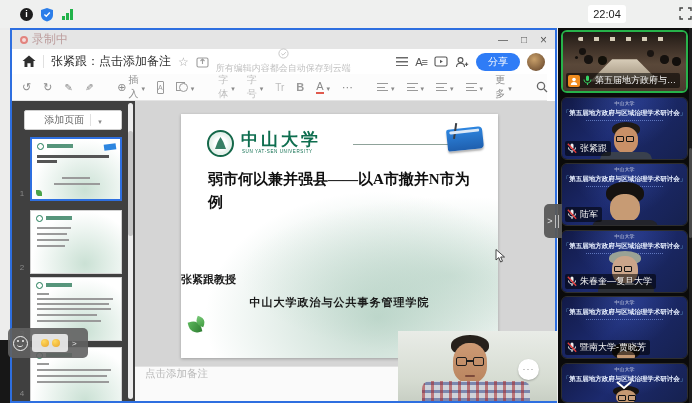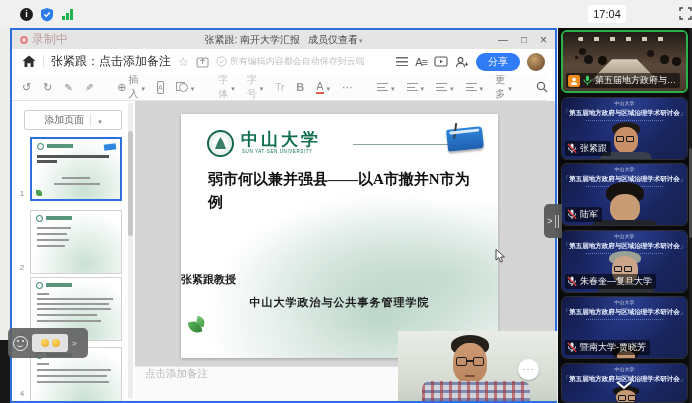--- a/index.html
+++ b/index.html
@@ -28,21 +28,21 @@
   .reclbl{font-size:12px;color:#bc9d9d;}
   .wtitle{margin:0 auto;font-size:10px;color:#4a4a4a;display:flex;gap:8px;align-items:center;}
   .wctl{position:absolute;right:8px;top:0;height:19px;display:flex;gap:13px;align-items:center;font-size:10px;color:#555;}
   .wctl span{cursor:default;}
   
   #docbar{left:0;top:19px;right:0;height:25px;background:#fff;display:flex;align-items:center;padding:0 10px;box-sizing:border-box;gap:7px;}
   .vdiv{width:1px;height:13px;background:#e0e0e0;}
   .doctitle{font-size:12px;color:#2f2f2f;}
   .g-star{font-size:12px;color:#a9a9a9;line-height:1;}
   .g-star::after{content:"☆";}
-  .autosave{font-size:9px;color:#c2c2c2;display:flex;align-items:center;gap:3px;}
+  .autosave{font-size:9px;color:#c2c2c2;display:flex;align-items:center;gap:3px;flex-direction:column;}
   .spacer{flex:1;}
   .a-eq{font-size:11px;color:#555;}
   .a-eq::after{content:"A\2261";letter-spacing:-1px;}
   .g-lines{width:12px;height:9px;background:
     linear-gradient(#6a6a6a,#6a6a6a) 0 0/12px 1.5px no-repeat,
     linear-gradient(#6a6a6a,#6a6a6a) 0 4px/12px 1.5px no-repeat,
     linear-gradient(#6a6a6a,#6a6a6a) 0 8px/12px 1.5px no-repeat;}
   .sharebtn{background:#2f7cf6;color:#fff;font-size:10px;border:none;border-radius:9px;height:18px;padding:0 12px;line-height:18px;}
   .avatar{width:18px;height:18px;border-radius:50%;background:radial-gradient(circle at 40% 35%,#c9a06a,#7d5b3a 70%,#4c3a26);}
   
@@ -62,21 +62,21 @@
   .g-A{color:#8b8b8b;border-bottom:2px solid #e05a4e;line-height:1;padding-bottom:0;}
   .g-dots::after{content:"⋯";}
   .g-Tr::after{content:"Tr";font-size:10px;}
   .mini-lines{width:11px;height:8px;background:
     linear-gradient(#9a9a9a,#9a9a9a) 0 0/11px 1px no-repeat,
     linear-gradient(#9a9a9a,#9a9a9a) 0 3.5px/8px 1px no-repeat,
     linear-gradient(#9a9a9a,#9a9a9a) 0 7px/11px 1px no-repeat;}
   .g-up::after{content:"^";font-size:10px;color:#777;}
   
   #content{left:0;top:71px;right:0;bottom:0;background:#d5d5d5;overflow:hidden;}
-  #thumbpanel{left:0;top:0;width:123px;bottom:0;background:#ffffff;border-right:1px solid #dcdcdc;}
+  #thumbpanel{left:0;top:0;width:123px;bottom:0;background:#404040;border-right:1px solid #dcdcdc;}
   .addpage{left:12px;top:9px;width:98px;height:20px;background:#fff;border:1px solid #cfcfcf;border-radius:2px;display:flex;align-items:center;justify-content:center;gap:6px;font-size:10px;color:#666;box-sizing:border-box;}
   .thumb{left:18px;width:92px;height:64px;background:#fff;border:1px solid #d2d2d2;box-sizing:border-box;overflow:hidden;}
   .thumb.sel{border:2px solid #2e6fe0;}
   .tnum{left:5px;width:10px;font-size:8px;color:#8a8a8a;text-align:center;}
   .mini-logo{position:absolute;left:5px;top:4px;width:7px;height:7px;border:1.5px solid #1e7a55;border-radius:50%;box-sizing:border-box;}
   .mini-logo::after{content:"";position:absolute;left:9px;top:0;width:26px;height:4px;background:#2c7a5a;opacity:.8;}
   .mini-line{position:absolute;height:2.5px;background:#555;}
   .mini-gline{position:absolute;height:2px;background:#9a9a9a;}
   .mini-bg{position:absolute;inset:0;background:radial-gradient(ellipse at 60% 85%,rgba(150,195,170,.5),rgba(150,195,170,0) 70%);}
   .mini-book{position:absolute;right:4px;top:5px;width:12px;height:6px;background:#2e86e0;transform:rotate(-8deg);}
@@ -181,41 +181,34 @@
       <svg width="14" height="15" viewBox="0 0 14 15">
           <path d="M7 1 L13 3 V8 C13 11.5 10.5 13.5 7 14.5 C3.5 13.5 1 11.5 1 8 V3 Z" fill="#2b7de9"></path>
           <path d="M4.4 7.4 L6.3 9.3 L9.8 5.6" stroke="#fff" stroke-width="1.4" fill="none"></path>
         </svg>
     </span>
     <span class="abs sig">
         <i style="height:4px"></i>
         <i style="height:7px"></i>
         <i style="height:11px"></i>
       </span>
-    <span class="abs timebox">17:04</span>
+    <span class="abs timebox">22:04</span>
     <span class="abs" style="left:679px;top:7px;">
       <svg width="13" height="13" viewBox="0 0 13 13" fill="none" stroke="#444" stroke-width="1.4">
           <path d="M1 4 V1 H4 M9 1 H12 V4 M12 9 V12 H9 M4 12 H1 V9"></path>
         </svg>
     </span>
   </div>
 
   <div id="win" class="abs">
 
     <div id="titlebar" class="abs">
       <span class="recwrap">
         <span class="recdot"></span>
         <span class="reclbl">录制中</span>
-      </span>
-      <span class="wtitle">
-        <span>张紧跟: 南开大学汇报</span>
-        <span style="display:flex;align-items:center;">
-          <span>成员仅查看</span>
-            <span class="caret"></span>
-        </span>
       </span>
       <span class="wctl">
         <span>—</span>
         <span>□</span>
         <span style="font-size:12px;">×</span>
       </span>
     </div>
 
     <div id="docbar" class="abs">
       <span>

